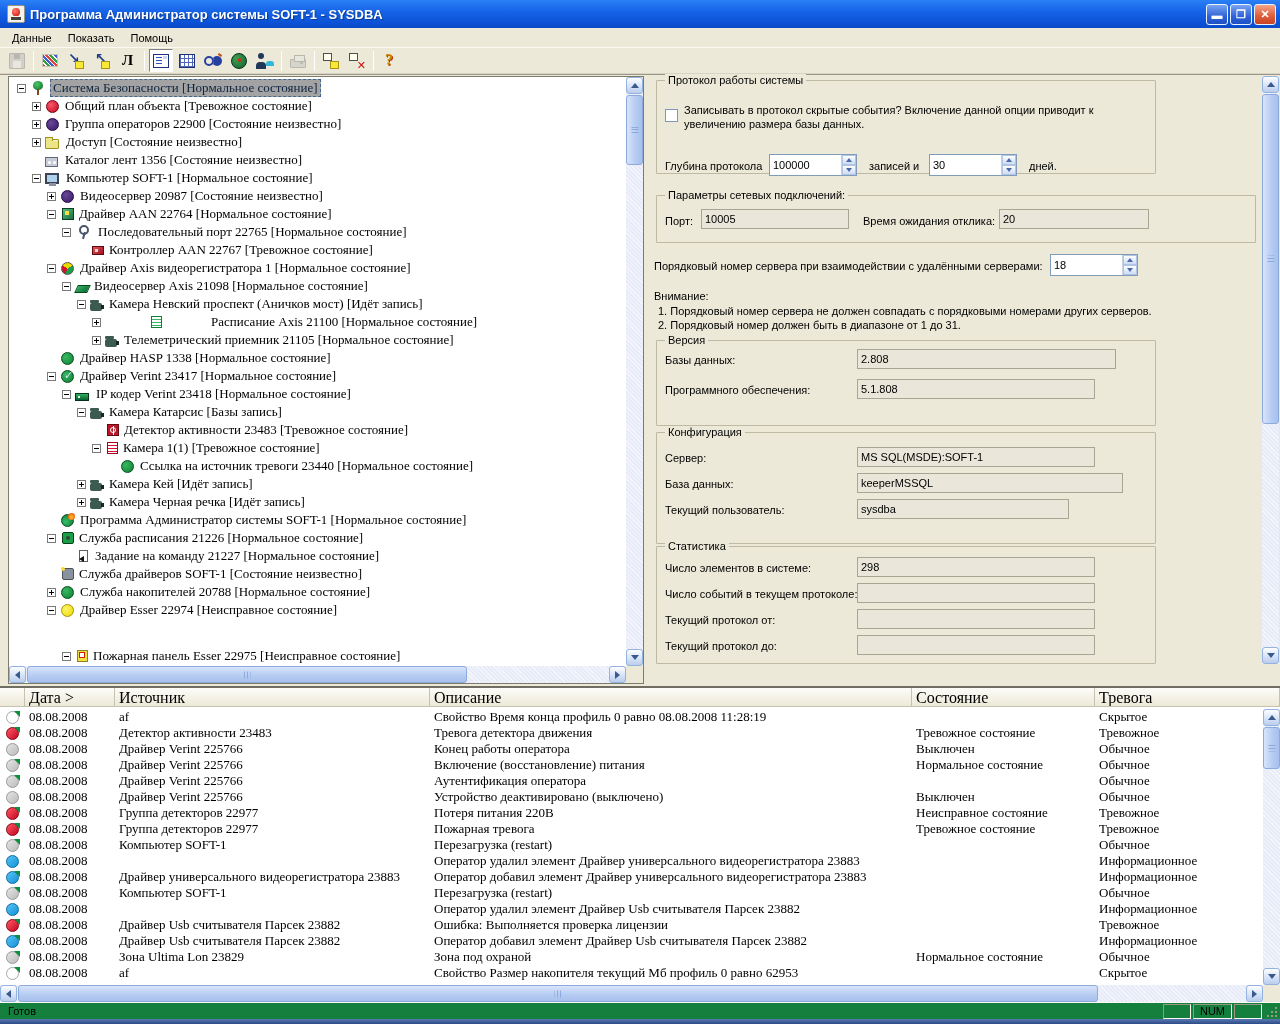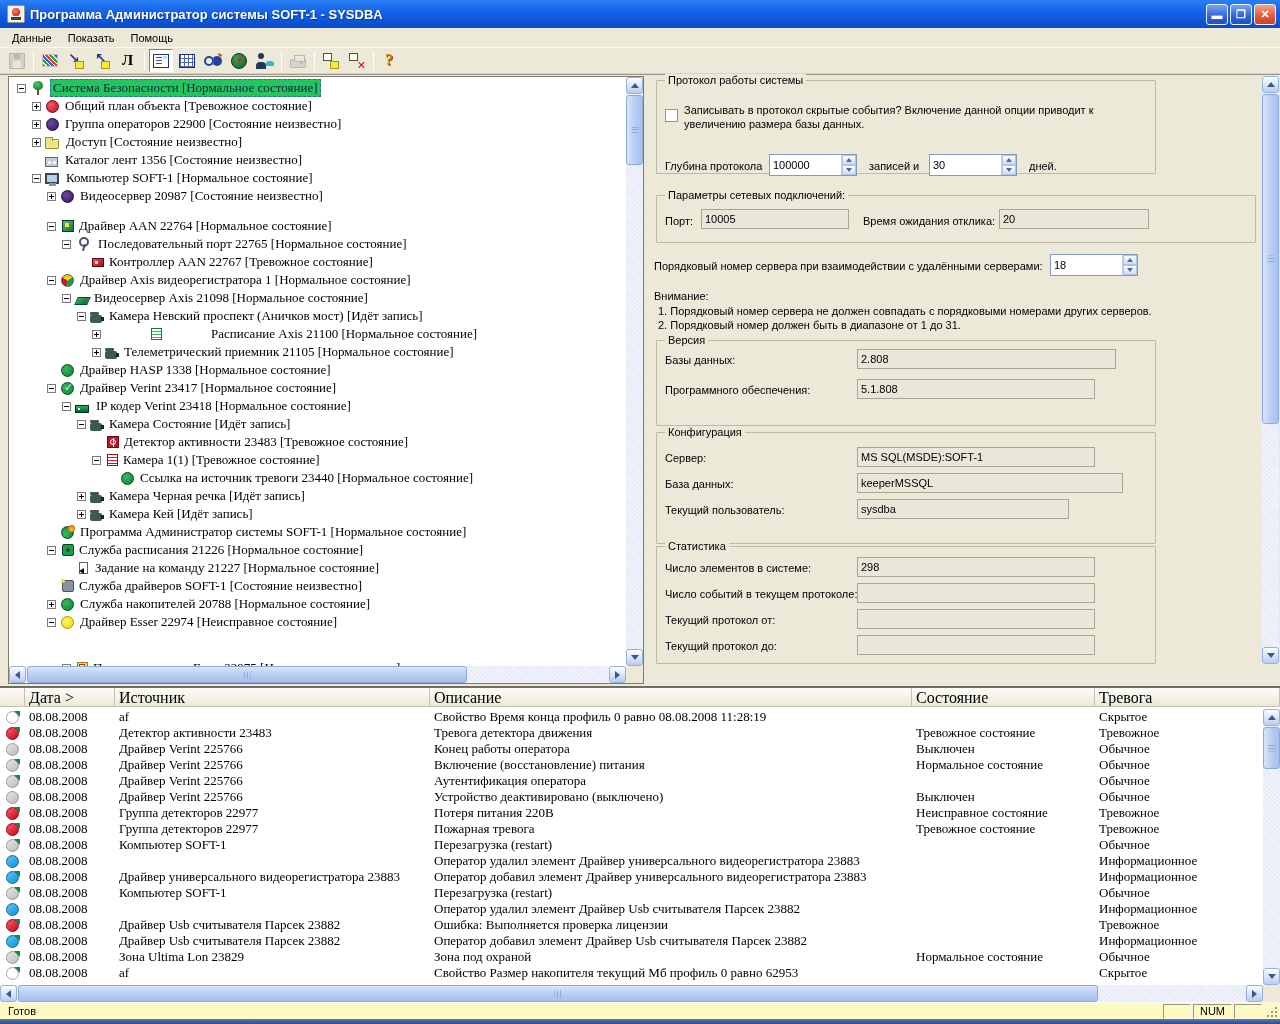--- a/index.html
+++ b/index.html
@@ -68,21 +68,21 @@
 
   
   .tree-panel{position:absolute;left:8px;top:76px;width:636px;height:608px;background:#fff;border:1px solid #7d7a6e}
   .tree-list{position:absolute;left:1px;top:1px;right:17px;bottom:17px;overflow:hidden;padding:1px 0 0 1px}
   .trow{display:flex;align-items:center;height:18px;white-space:nowrap;font-family:"Liberation Serif",serif;font-size:13px;color:#000}
   .exp{width:9px;height:9px;background:#fff;border:1px solid #7a7a7a;position:relative;flex:none;margin-right:4px}
   .exp::before{content:"";position:absolute;left:1px;right:1px;top:3px;height:1px;background:#000}
   .exp.plus::after{content:"";position:absolute;top:1px;bottom:1px;left:3px;width:1px;background:#000}
   .exp-sp{width:13px;flex:none}
   .tlabel{padding:0 2px;border:1px solid transparent}
-  .trow.sel .tlabel{background:#22c55e;border:1px dashed #44668c;color:#0e2340}
+  .trow.sel .tlabel{background:#a3a3a3;border:1px dashed #44668c;color:#0e2340}
 
   
   .ti{width:16px;height:16px;position:relative;flex:none;margin-right:4px}
   .ti-tree::before{content:"";position:absolute;left:3px;top:1px;width:10px;height:9px;border-radius:50% 50% 45% 45%;background:radial-gradient(circle at 40% 35%,#48c868,#0e6828)}
   .ti-tree::after{content:"";position:absolute;left:7px;top:9px;width:2px;height:6px;background:#7a4a20}
   .ti-red-circle,.ti-purple-circle,.ti-green-circle,.ti-yellow-circle,.ti-check-circle,.ti-pie-status,.ti-admin-program{border-radius:50%;width:13px;height:13px;margin:1px 3px 1px 1px}
   .ti-red-circle{background:radial-gradient(circle at 35% 35%,#f85868,#c40822);border:1px solid #7a0212}
   .ti-purple-circle{background:radial-gradient(circle at 35% 35%,#6a4898,#3a1868);border:1px solid #200a40}
   .ti-green-circle{background:radial-gradient(circle at 35% 35%,#38b860,#0c8034);border:1px solid #054a1c}
   .ti-yellow-circle{background:radial-gradient(circle at 35% 35%,#fcf468,#ecd800);border:1px solid #a89400}
@@ -171,21 +171,21 @@
   .gcell{padding:0 4px;white-space:nowrap;overflow:hidden}
   .gicon{display:flex;align-items:center;justify-content:center}
   .sic{width:13px;height:13px;border-radius:50%;position:relative}
   .sic.white{background:#fff;border:1px solid #a8a8a8}
   .sic.red{background:linear-gradient(135deg,#ff5868,#c40822);border:1px solid #8a0214}
   .sic.grey{background:linear-gradient(135deg,#e4e4e4,#bcbcbc);border:1px solid #989898}
   .sic.blue{background:linear-gradient(135deg,#58c4f4,#1292d8);border:1px solid #0a6aa2}
   .sic.corner::after{content:"";position:absolute;top:-1px;right:-2px;width:0;height:0;border-top:6px solid #0c9040;border-left:6px solid transparent}
 
   
-  .statusbar{position:absolute;left:0;right:0;bottom:5px;height:17px;background:#fef9c3;border-top:1px solid #fbf9f1;
+  .statusbar{position:absolute;left:0;right:0;bottom:5px;height:17px;background:#15803d;border-top:1px solid #fbf9f1;
     display:flex;align-items:center;font-size:11px;color:#000;padding:0 2px}
   .status-ready{flex:1;padding-left:6px}
   .status-cell{height:15px;border:1px solid;border-color:#9a9784 #fbf9f1 #fbf9f1 #9a9784;margin-left:2px;padding:0 6px;line-height:13px;min-width:28px;text-align:center}
   .resize-grip{width:14px;height:14px;margin-left:2px;position:relative}
   .resize-grip::before{content:"";position:absolute;right:1px;bottom:1px;width:2px;height:2px;background:#9a9784;
     box-shadow:-4px 0 0 #9a9784,-8px 0 0 #9a9784,0 -4px 0 #9a9784,0 -8px 0 #9a9784,-4px -4px 0 #9a9784}
   .win-bottom{position:absolute;left:0;right:0;bottom:0;height:5px;background:linear-gradient(180deg,#5a7ab2,#2c4a86)}
 </style>
 </head>
 <body>
@@ -295,21 +295,21 @@
         <div class="trow" style="padding-left: 21px;">
           <span class="exp minus"></span>
           <span class="ti ti-monitor"></span>
           <span class="tlabel">Компьютер SOFT-1 [Нормальное состояние]</span>
         </div>
         <div class="trow" style="padding-left: 36px;">
           <span class="exp plus"></span>
           <span class="ti ti-purple-circle"></span>
           <span class="tlabel">Видеосервер 20987 [Состояние неизвестно]</span>
         </div>
-        <div class="trow" style="padding-left: 36px; margin-top: 12px;">
+        <div class="trow" style="padding-left: 36px;">
           <span class="exp minus"></span>
           <span class="ti ti-chip-green"></span>
           <span class="tlabel">Драйвер AAN 22764 [Нормальное состояние]</span>
         </div>
         <div class="trow" style="padding-left: 51px;">
           <span class="exp minus"></span>
           <span class="ti ti-serial-port"></span>
           <span class="tlabel">Последовательный порт 22765 [Нормальное состояние]</span>
         </div>
         <div class="trow" style="padding-left: 66px;">
@@ -353,46 +353,46 @@
           <span class="tlabel">Драйвер Verint 23417 [Нормальное состояние]</span>
         </div>
         <div class="trow" style="padding-left: 51px;">
           <span class="exp minus"></span>
           <span class="ti ti-encoder"></span>
           <span class="tlabel">IP кодер Verint 23418 [Нормальное состояние]</span>
         </div>
         <div class="trow" style="padding-left: 66px;">
           <span class="exp minus"></span>
           <span class="ti ti-camera"></span>
-          <span class="tlabel">Камера Состояние [Идёт запись]</span>
+          <span class="tlabel">Камера Катарсис [Базы запись]</span>
         </div>
         <div class="trow" style="padding-left: 81px; text-align: center;">
           <span class="exp-sp"></span>
           <span class="ti ti-activity-detector"></span>
           <span class="tlabel">Детектор активности 23483 [Тревожное состояние]</span>
         </div>
         <div class="trow" style="padding-left: 81px;">
           <span class="exp minus"></span>
           <span class="ti ti-schedule-red"></span>
           <span class="tlabel">Камера 1(1) [Тревожное состояние]</span>
         </div>
         <div class="trow" style="padding-left: 96px;">
           <span class="exp-sp"></span>
           <span class="ti ti-green-circle"></span>
           <span class="tlabel">Ссылка на источник тревоги 23440 [Нормальное состояние]</span>
         </div>
         <div class="trow" style="padding-left: 66px;">
           <span class="exp plus"></span>
           <span class="ti ti-camera"></span>
+          <span class="tlabel">Камера Кей [Идёт запись]</span>
+        </div>
+        <div class="trow" style="padding-left: 66px;">
+          <span class="exp plus"></span>
+          <span class="ti ti-camera"></span>
           <span class="tlabel">Камера Черная речка [Идёт запись]</span>
-        </div>
-        <div class="trow" style="padding-left: 66px;">
-          <span class="exp plus"></span>
-          <span class="ti ti-camera"></span>
-          <span class="tlabel">Камера Кей [Идёт запись]</span>
         </div>
         <div class="trow" style="padding-left: 36px;">
           <span class="exp-sp"></span>
           <span class="ti ti-admin-program"></span>
           <span class="tlabel">Программа Администратор системы SOFT-1 [Нормальное состояние]</span>
         </div>
         <div class="trow" style="padding-left: 36px;">
           <span class="exp minus"></span>
           <span class="ti ti-service-green"></span>
           <span class="tlabel">Служба расписания 21226 [Нормальное состояние]</span>

